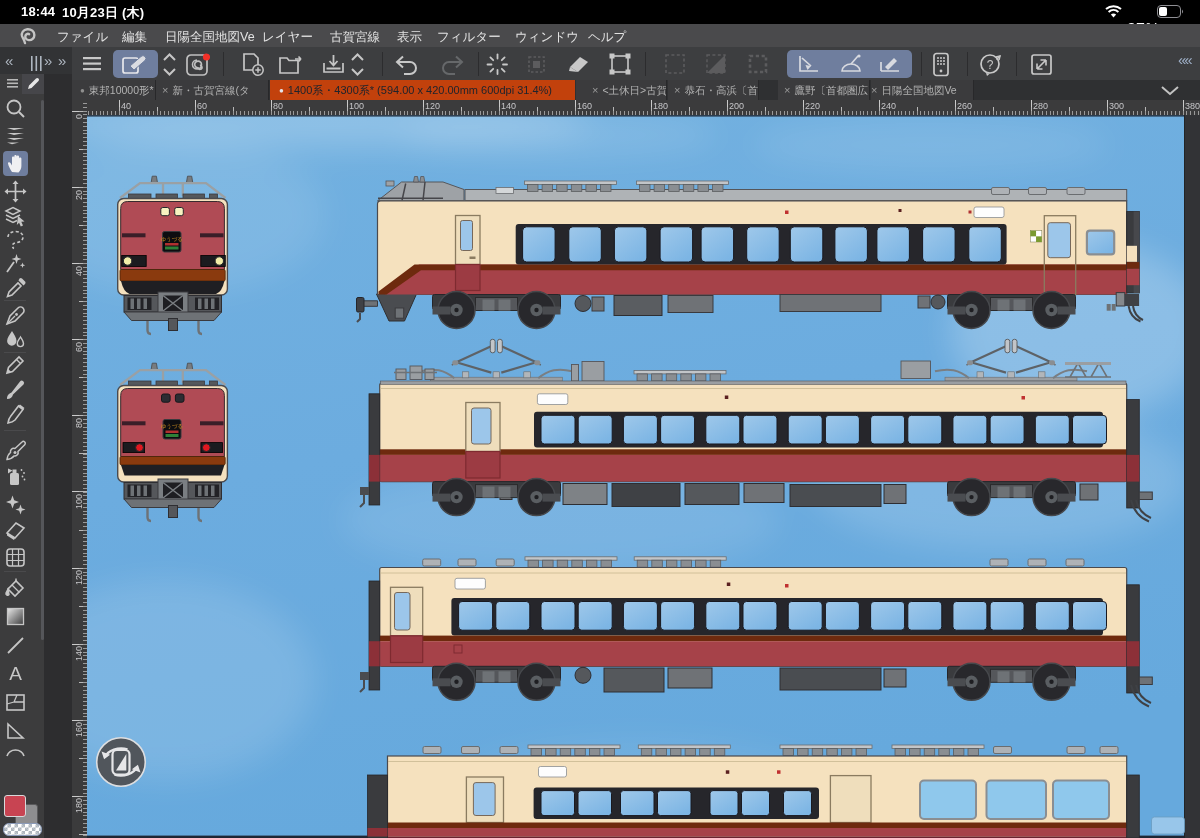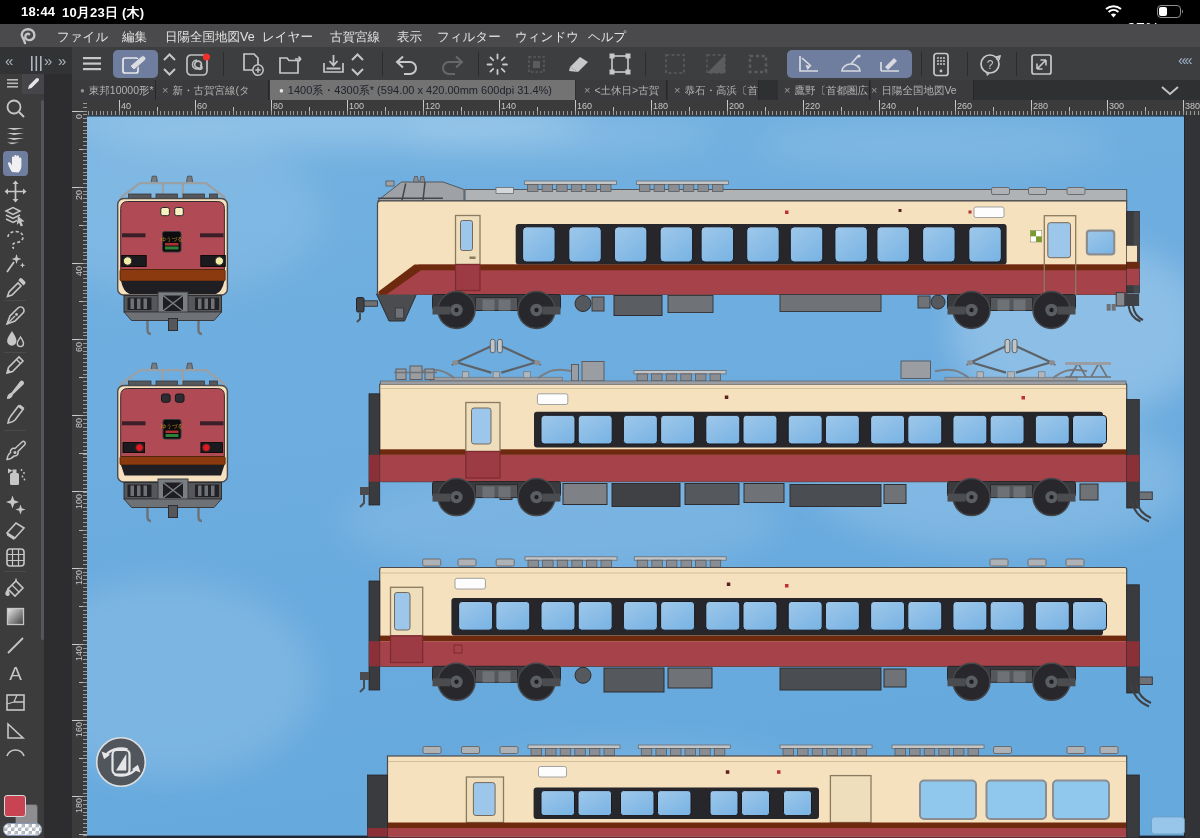--- a/index.html
+++ b/index.html
@@ -14,21 +14,21 @@
 
 #tbar{left:0;top:47px;width:1200px;height:33px;background:#3D3E40}
 #tbarL{left:0;top:47px;width:72px;height:33px;background:#323335;color:#AEB6C0}
 .tdiv{position:absolute;top:52px;width:1px;height:24px;background:#2C2C2E}
 .tico{position:absolute}
 
 #tabs{left:0;top:80px;width:1200px;height:20px;background:#2F3032}
 .tab{position:absolute;top:80px;height:20px;background:#3B3B3D;color:#B2B2B2;font-size:10.5px;line-height:20px;white-space:nowrap;overflow:hidden;border-right:1px solid #28282A}
 .tab .x{color:#9A9A9A;margin-right:4px;font-size:11px}
 .tab .b{color:#8F8F8F;font-size:8px;vertical-align:1px;margin-right:4px}
-#atab{position:absolute;top:80px;height:20px;background:#737373;color:#20242C;font-size:11px;line-height:20px;white-space:nowrap;overflow:hidden}
+#atab{position:absolute;top:80px;height:20px;background:#c2410c;color:#20242C;font-size:11px;line-height:20px;white-space:nowrap;overflow:hidden}
 #atab .b{color:#E4E6EC;font-size:8px;vertical-align:1px;margin-right:4px}
 
 #hruler{left:72px;top:100px;width:1128px;height:15px;background-color:#3B3B3C;background-image:repeating-linear-gradient(90deg,#9A9A9A 0 1px,transparent 1px 3.8px),repeating-linear-gradient(90deg,#B8B8B8 0 1px,transparent 1px 38px),repeating-linear-gradient(90deg,#CACACA 0 1px,transparent 1px 76px);background-size:1128px 4px,1128px 8px,1128px 15px;background-position:1.4px 11px,9px 7px,47px 0px;background-repeat:no-repeat}
 .hl{position:absolute;top:100.5px;font-size:9px;color:#C6C6C9}
 #vruler{left:72px;top:100px;width:15px;height:738px;background-color:#3B3B3C;background-image:repeating-linear-gradient(180deg,#9A9A9A 0 1px,transparent 1px 3.81px),repeating-linear-gradient(180deg,#B8B8B8 0 1px,transparent 1px 38.05px),repeating-linear-gradient(180deg,#CACACA 0 1px,transparent 1px 76.1px);background-size:4px 738px,8px 738px,15px 738px;background-position:11px 3.08px,7px 10.7px,0px 10.7px;background-repeat:no-repeat}
 .vl{position:absolute;left:73.5px;width:11px;font-size:9px;color:#C6C6C9;writing-mode:vertical-rl;transform:rotate(180deg);text-align:right;letter-spacing:0}
 
 #lpanel{left:0;top:74px;width:44px;height:764px;background:#3C3C3D}
 #lsub{left:44px;top:74px;width:28px;height:764px;background:#2D2D2F}
 #lscroll{left:40.5px;top:100px;width:3px;height:540px;background:#55565A;border-radius:2px}
@@ -215,21 +215,21 @@
         <rect x="2" y="2" width="19" height="19" rx="2" fill="none" stroke="#C8C8C8" stroke-width="1.7"></rect>
         <path d="M7 16 L16 7 M16 7 h-5.5 M16 7 v5.5 M7 16 h5.5 M7 16 v-5.5" stroke="#C8C8C8" stroke-width="1.6" fill="none"></path>
       </svg>
  <span class="abs" style="left:1178px;top:51px;font-size:15px;color:#9FB0C8;letter-spacing:-2px">««</span>
 </div>
 
 <div class="abs" id="tabs"></div>
 <div class="tab" style="left:72px;width:84px;padding-left:8px"><span class="b">●</span>東邦10000形*</div>
 <div class="tab" style="left:156px;width:113px;padding-left:6px"><span class="x">×</span>新・古賀宮線(タ</div>
 <div id="atab" style="left:270px;width:305px;padding-left:9px"><span class="b">●</span>1400系・4300系* (594.00 x 420.00mm 600dpi 31.4%)</div>
-<div class="tab" style="left:576px;width:91px;padding-left:8px"><span class="x">×</span>&lt;土休日&gt;古賀</div>
+<div class="tab" style="left:576px;width:91px;padding-left:16px"><span class="x">×</span>&lt;土休日&gt;古賀</div>
 <div class="tab" style="left:668px;width:91px;padding-left:6px"><span class="x">×</span>恭石・高浜〔首</div>
 <div class="tab" style="left:778px;width:92px;padding-left:6px"><span class="x">×</span>鷹野〔首都圏広</div>
 <div class="tab" style="left:871px;width:103px;"><span class="x">×</span>日陽全国地図Ve</div>
 <svg class="abs" style="left:1160px;top:85px" width="20" height="12" viewBox="0 0 20 12">
       <path d="M2 2 L10 9 L18 2" stroke="#C2C2C2" stroke-width="2" fill="none"></path>
     </svg>
 
 <div class="abs" id="hruler"></div>
 <div class="hl" style="left:121px">40</div>
     <div class="hl" style="left:197px">60</div>

